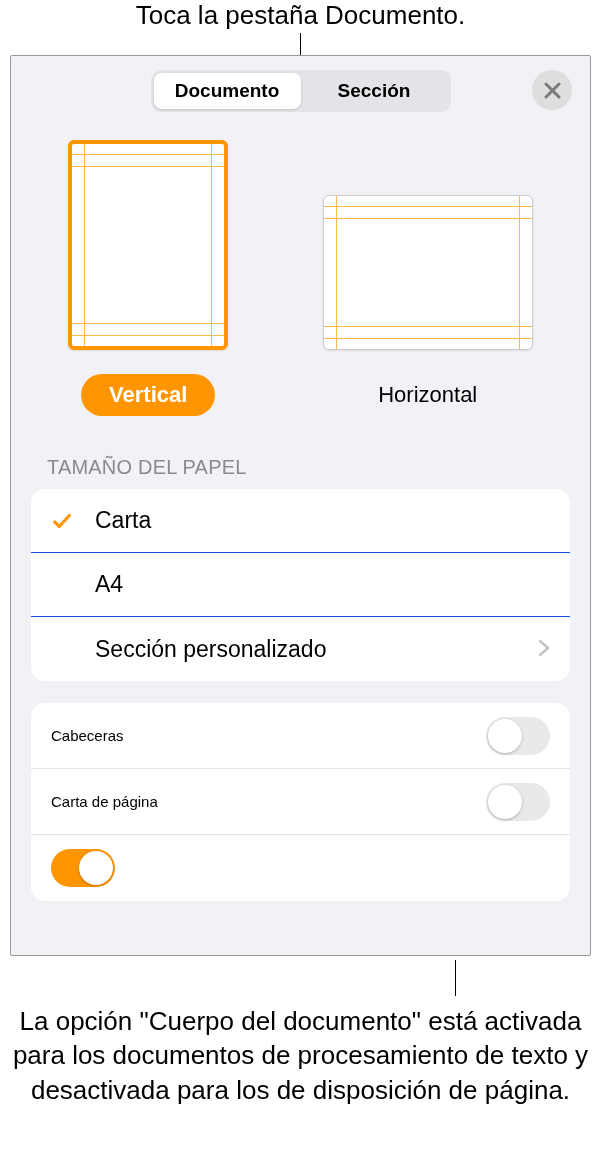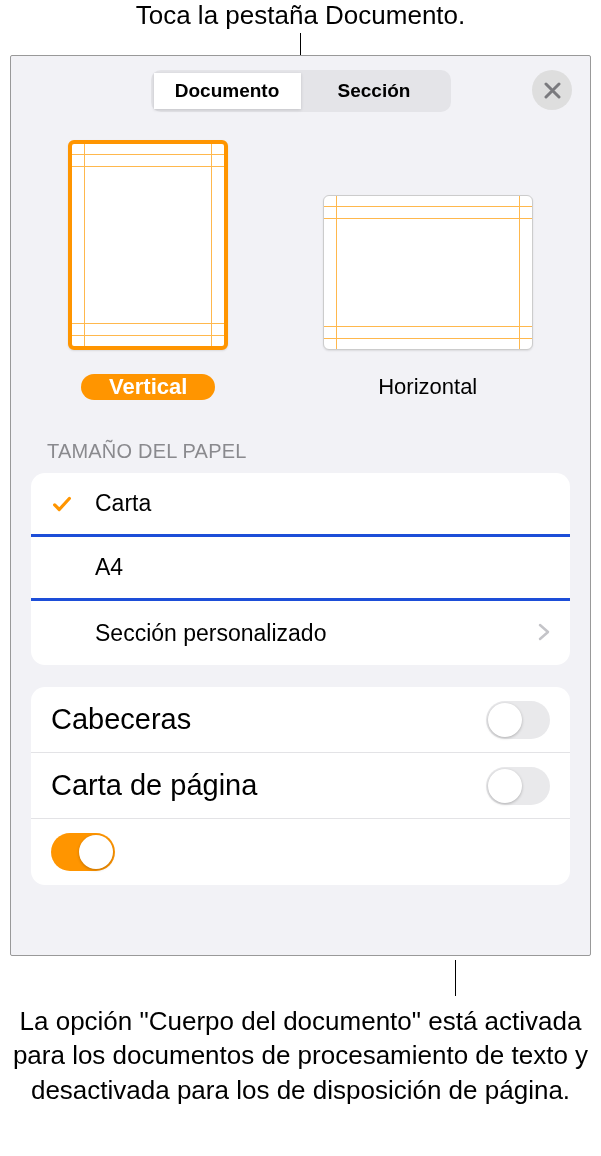--- a/index.html
+++ b/index.html
@@ -47,21 +47,21 @@
       height: 42px;
     }
     .segment {
       flex: 1;
       display: flex;
       align-items: center;
       justify-content: center;
       font-size: 19px;
       font-weight: 600;
       color: #000;
-      border-radius: 0;
+      border-radius: 8px;
       cursor: pointer;
     }
     .segment.active {
       background: #fff;
       box-shadow: 0 1px 3px rgba(0,0,0,0.15);
     }
     .close-btn {
       position: absolute;
       right: 18px;
       top: 14px;
@@ -104,21 +104,21 @@
       border: 1px solid #ccc;
     }
     .margin-line {
       position: absolute;
       background: #ffb84d;
     }
     .margin-line.h { height: 1px; left: 0; right: 0; }
     .margin-line.v { width: 1px; top: 0; bottom: 0; }
     .orientation-pill {
       font-size: 22px;
-      padding: 0 28px;
+      padding: 8px 28px;
       border-radius: 22px;
       text-align: right;
     }
     .orientation-pill.selected {
       background: #ff9500;
       color: #fff;
       font-weight: 600;
     }
     .orientation-pill.unselected {
       color: #000;
@@ -134,21 +134,21 @@
       background: #fff;
       margin: 0 20px;
       border-radius: 14px;
       overflow: hidden;
     }
     .list-row {
       display: flex;
       align-items: center;
       min-height: 64px;
       padding: 0 20px 0 20px;
-      border-bottom: 3px solid #1d4ed8;
+      border-bottom: 1px solid #1d4ed8;
       font-size: 23px;
       color: #000;
       position: relative;
     }
     .list-row:last-child { border-bottom: none; }
     .check-col {
       width: 44px;
       display: flex;
       align-items: center;
       justify-content: flex-start;
@@ -172,21 +172,21 @@
       border-radius: 14px;
       overflow: hidden;
     }
     .toggle-row {
       display: flex;
       align-items: center;
       justify-content: space-between;
       min-height: 66px;
       padding: 0 20px;
       border-bottom: 1px solid #e3e3e6;
-      font-size: 29px;
+      font-size: 15px;
     }
     .toggle-row:last-child { border-bottom: none; }
     .switch {
       width: 64px;
       height: 38px;
       border-radius: 19px;
       position: relative;
       cursor: pointer;
     }
     .switch.off { background: #e9e9eb; }

